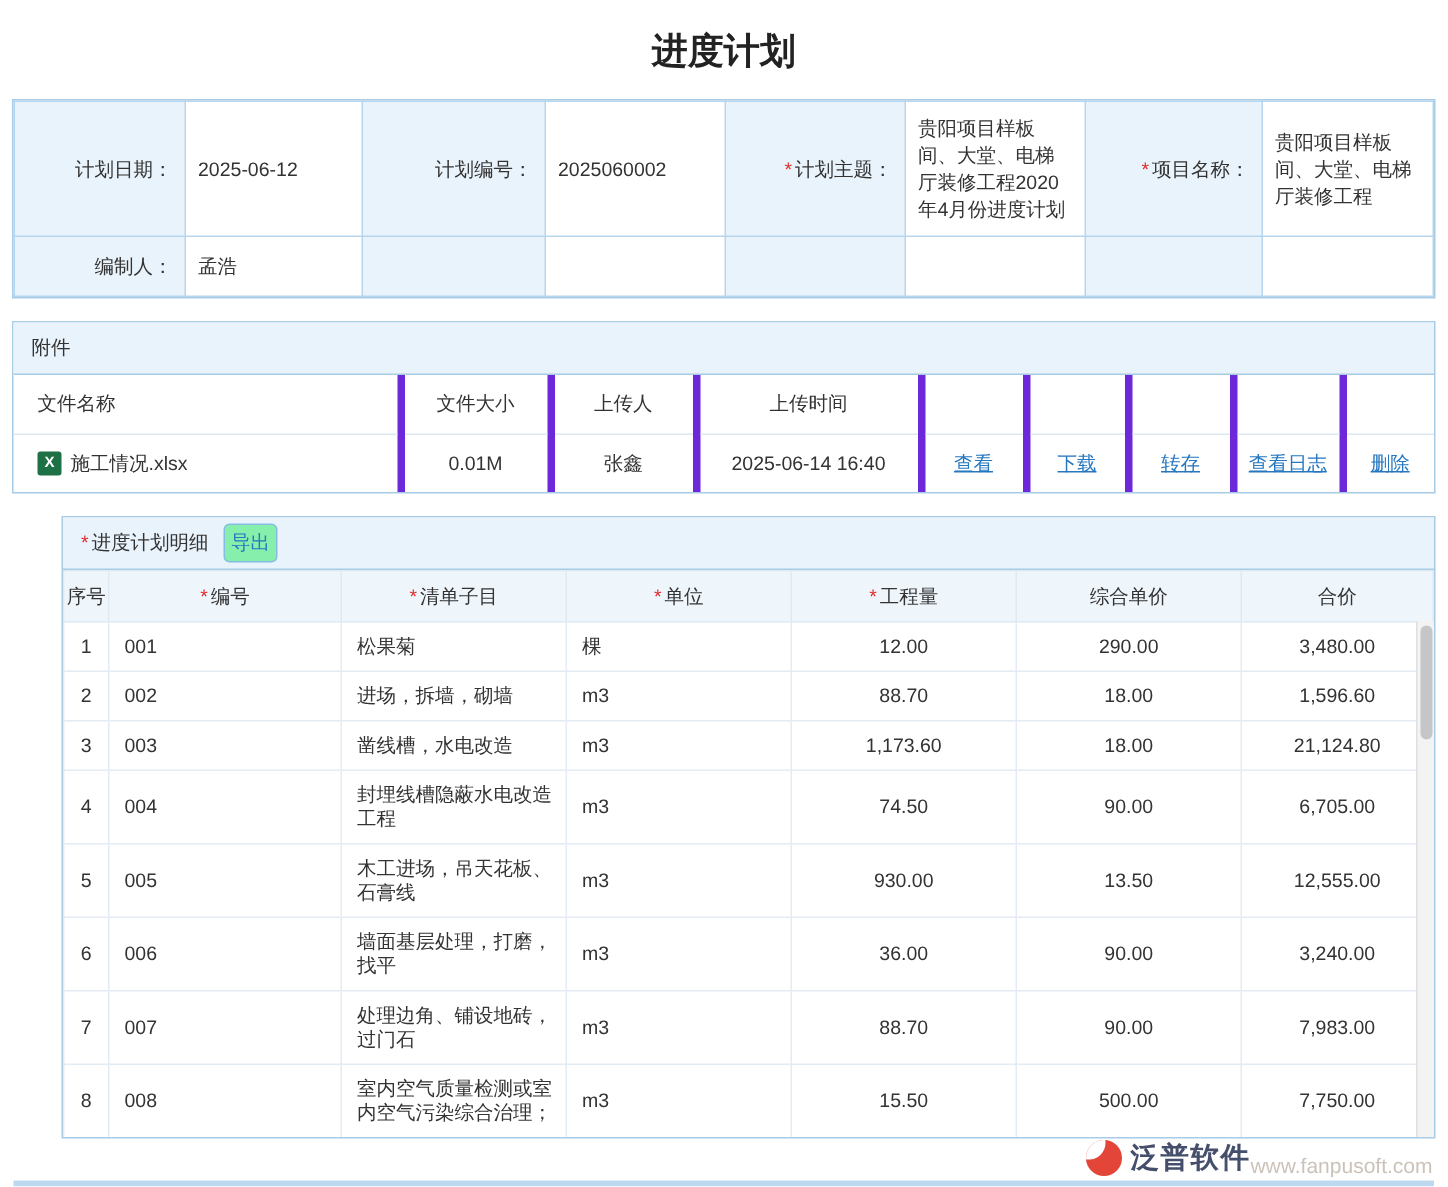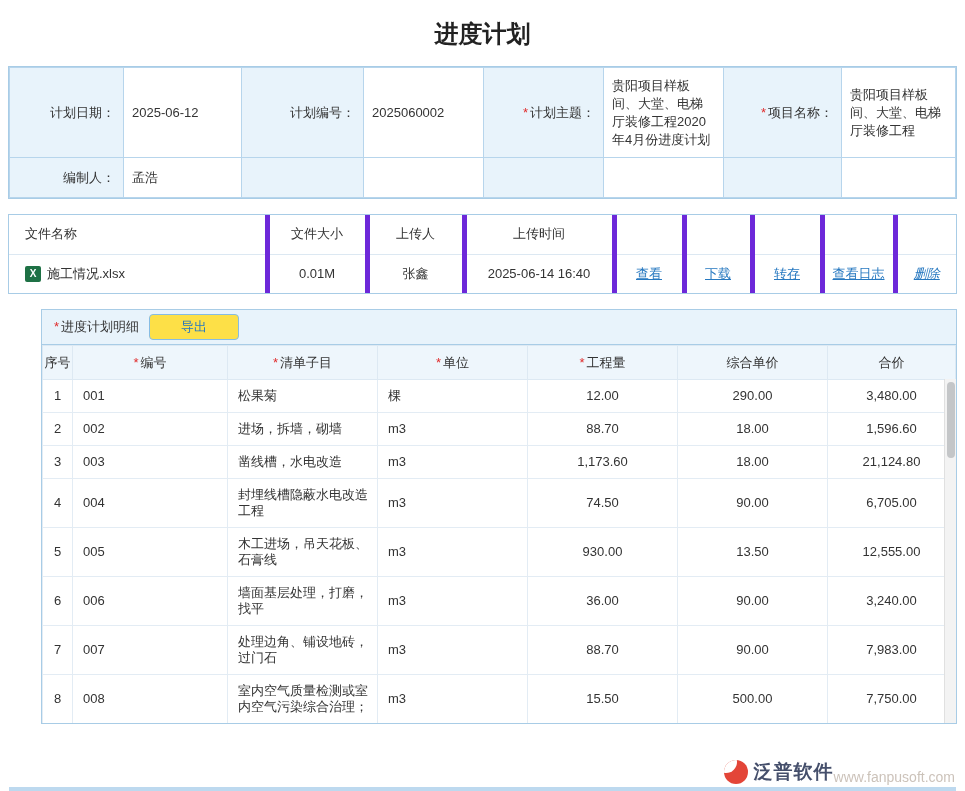--- a/index.html
+++ b/index.html
@@ -25,35 +25,35 @@
   .form-table td.lbl{background:#e8f3fb;text-align:right;color:#333;}
   .form-table td.val{background:#fff;text-align:left;}
   .req{color:#e02b2b;margin-right:2px;}
 
   
   .attach-table{width:100%;border-collapse:collapse;table-layout:fixed;}
   .attach-table th,.attach-table td{
     border-right:5px solid #6d28d9;border-bottom:1px solid #dce8f2;
     height:39px;vertical-align:middle;text-align:center;font-weight:normal;color:#333;
   }
-  .attach-table th:last-child,.attach-table td:last-child{border-right:none;font-style:italic;}
+  .attach-table th:last-child,.attach-table td:last-child{border-right:none;}
   .attach-table tbody td{border-bottom:none;}
   .attach-table .left{text-align:left;padding-left:16px;}
   .file-cell{display:flex;align-items:center;gap:6px;}
   .xls-icon{
     width:16px;height:16px;border-radius:2px;background:#1e7145;color:#fff;
     font-size:10px;font-weight:bold;line-height:16px;text-align:center;display:inline-block;flex:0 0 16px;
   }
   a.lnk{color:#2678c0;text-decoration:underline;cursor:pointer;}
 
   
   .detail-header{display:flex;align-items:center;gap:10px;}
   .export-btn{
-    font-family:Liberation Serif, serif;font-size:13px;color:#2678c0;background:#fde047;
-    border:1px solid #86bce4;border-radius:4px;padding:4px 31px;cursor:pointer;line-height:16px;
+    font-family:Liberation Serif, serif;font-size:13px;color:#2678c0;background:#86efac;
+    border:1px solid #86bce4;border-radius:4px;padding:4px 4px;cursor:pointer;line-height:16px;
   }
   .table-wrap{position:relative;height:378px;overflow:hidden;}
   .detail-table{width:100%;border-collapse:collapse;table-layout:fixed;}
   .detail-table th{
     background:#eef6fc;height:34px;font-weight:normal;color:#333;
     border:1px solid #dde9f3;text-align:center;
   }
   .detail-table td{
     border:1px solid #e3ecf4;padding:8px 4px;line-height:16px;vertical-align:middle;background:#fff;
   }
@@ -121,20 +121,21 @@
       <td class="lbl"></td>
       <td class="val"></td>
       <td class="lbl"></td>
       <td class="val"></td>
     </tr>
   </tbody>
     </table>
 </section>
 
 <section class="panel">
+  <div class="panel-header">附件</div>
   <table class="attach-table">
     <colgroup>
       <col style="width:258px">
         <col style="width:100px">
         <col style="width:97px">
         <col style="width:150px">
       <col style="width:70px">
         <col style="width:68px">
         <col style="width:70px">
         <col style="width:73px">

